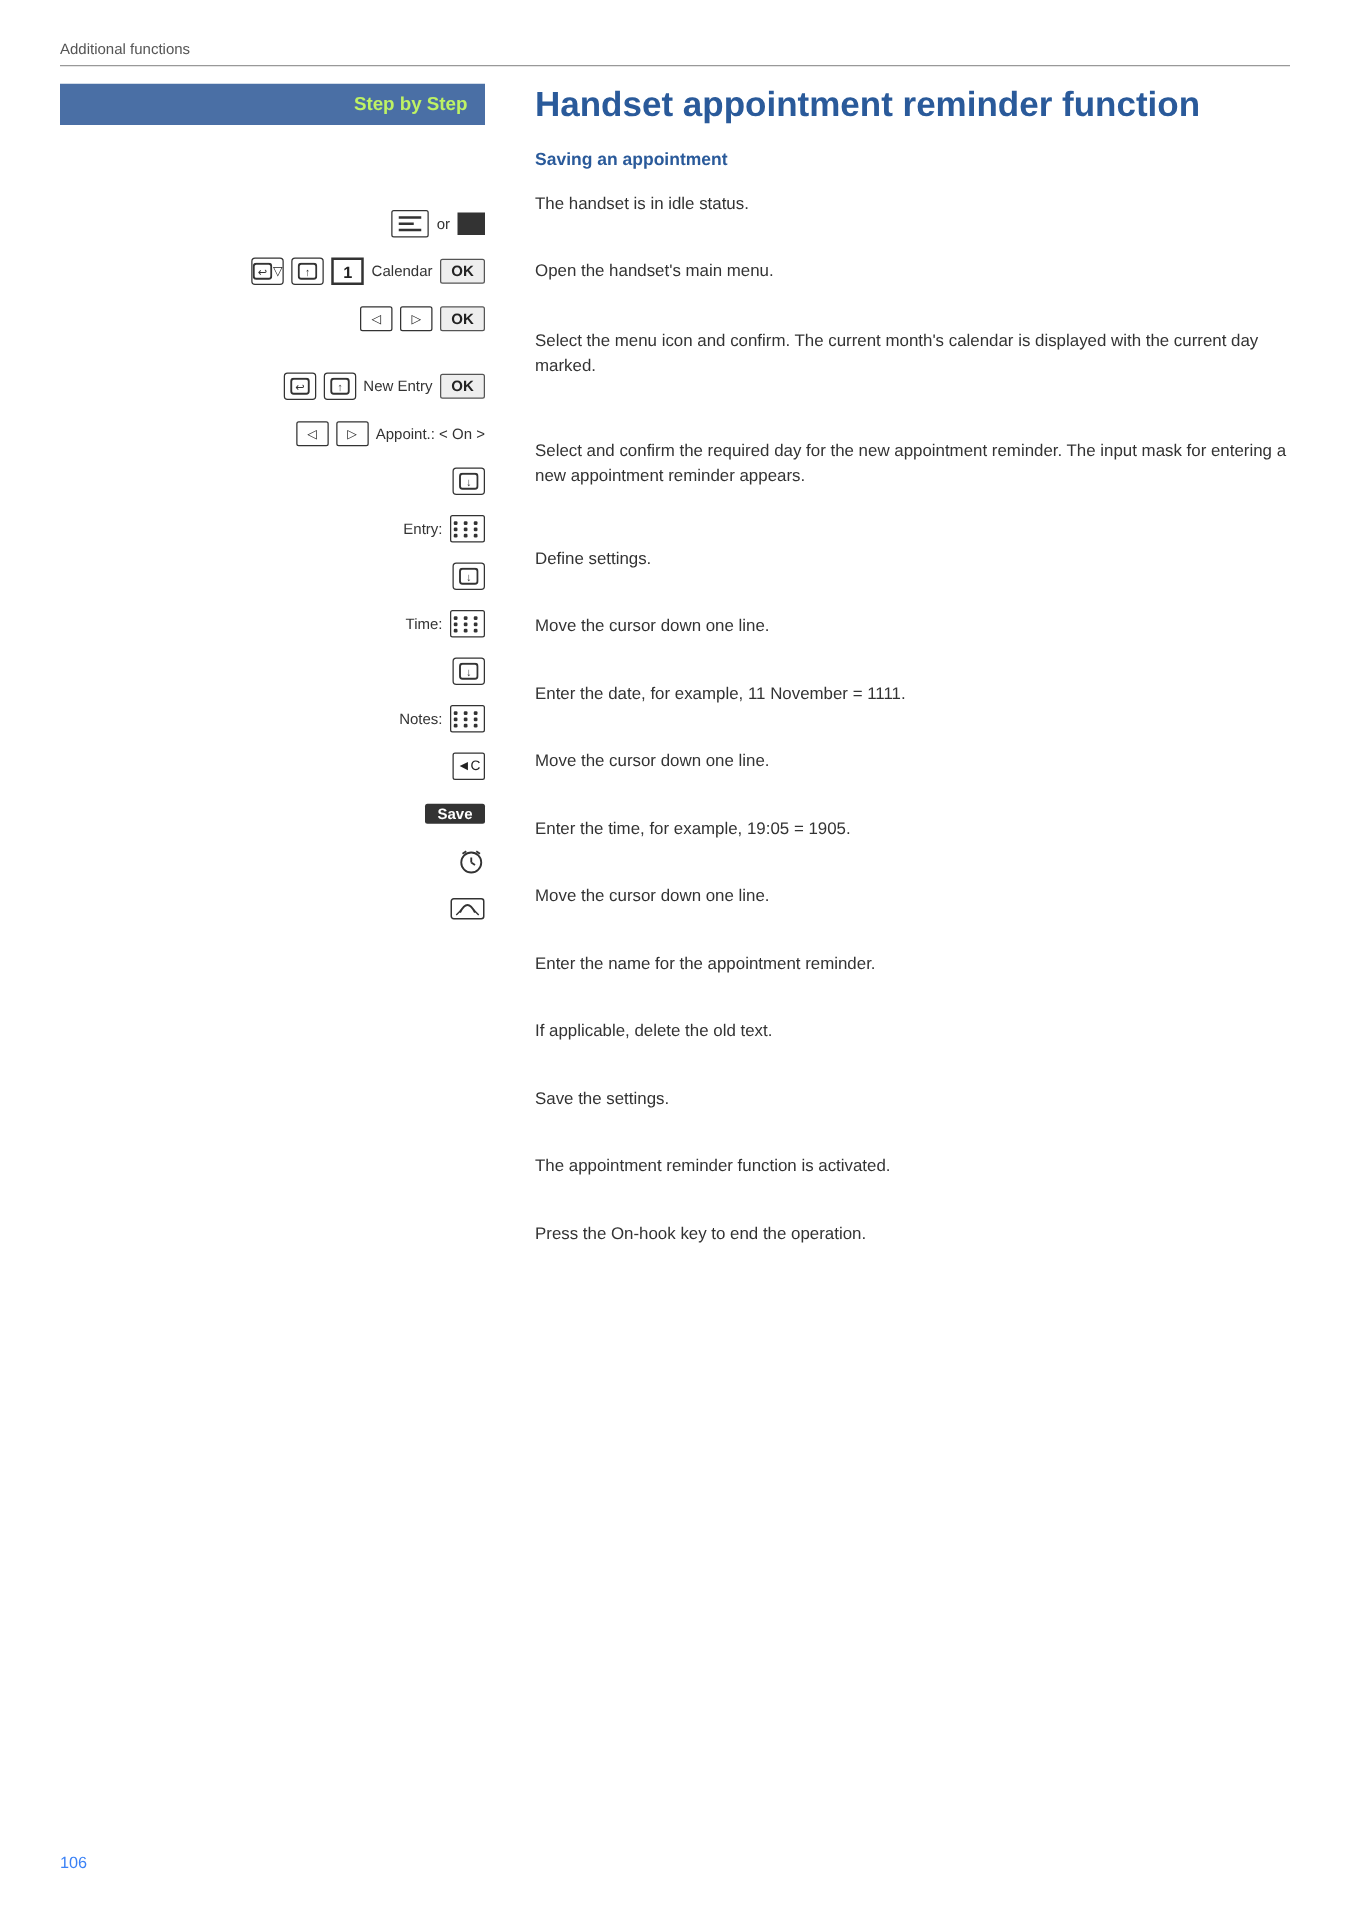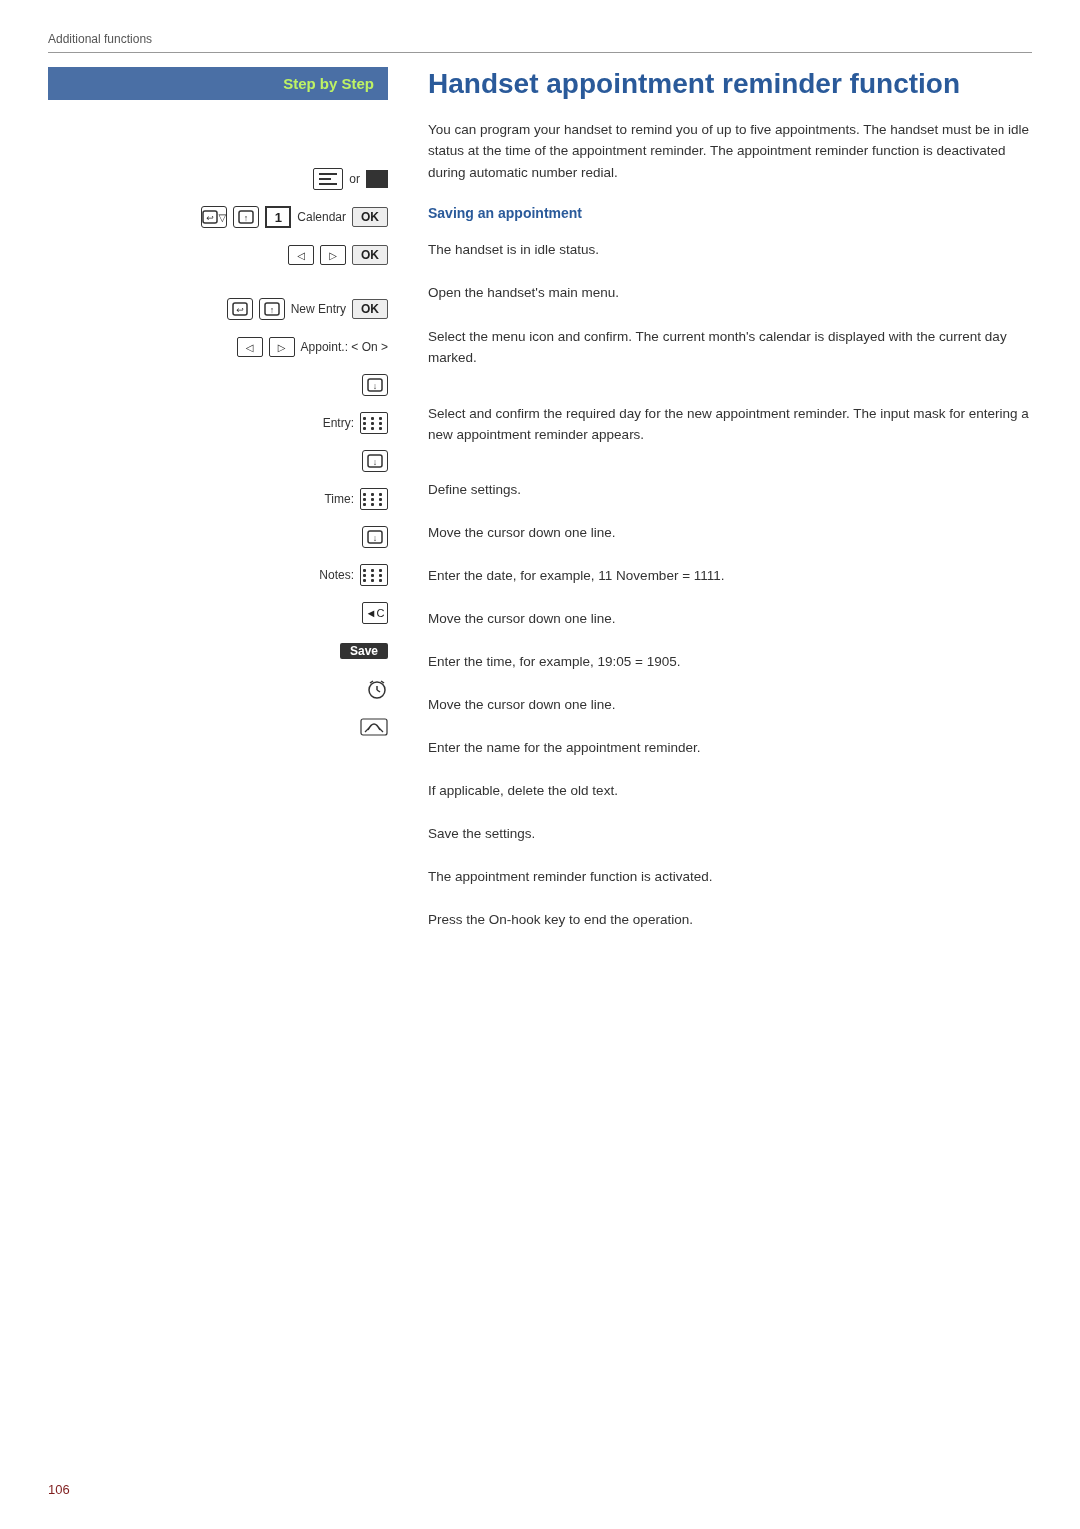--- a/index.html
+++ b/index.html
@@ -248,21 +248,21 @@
     .section-title {
       font-size: 14px;
       font-weight: bold;
       color: #2a5a9a;
       margin-bottom: 10px;
     }
 
     .instruction-rows {
       display: flex;
       flex-direction: column;
-      gap: 5px;
+      gap: 16px;
     }
 
     .instruction-row {
       display: flex;
       align-items: center;
       min-height: 38px;
       padding: 4px 0;
       font-size: 13.5px;
       color: #333;
       line-height: 1.5;
@@ -272,21 +272,21 @@
       min-height: 72px;
       align-items: flex-start;
       padding-top: 10px;
     }
 
     .page-number {
       position: absolute;
       bottom: 32px;
       left: 48px;
       font-size: 13px;
-      color: #7f1d1d;
+      color: #3b82f6;
     }
 
     
     .icon-scroll {
       display: inline-flex;
       align-items: center;
       justify-content: center;
       border: 1.5px solid #333;
       border-radius: 2px;
       width: 26px;
@@ -488,21 +488,20 @@
           </div>
         </div>
 
       </div>
     </div>
 
     <div class="main-content">
 
       <h1 class="page-title">Handset appointment reminder function</h1>
 
-      <p class="intro-text">You can program your handset to remind you of up to five appointments. The handset must be in idle status at the time of the appointment reminder. The appointment reminder function is deactivated during automatic number redial.</p>
 
       <div class="section-title">Saving an appointment</div>
 
       <div class="instruction-rows">
 
         <div class="instruction-row">
           <span>The handset is in idle status.</span>
         </div>
 
         <div class="instruction-row">

